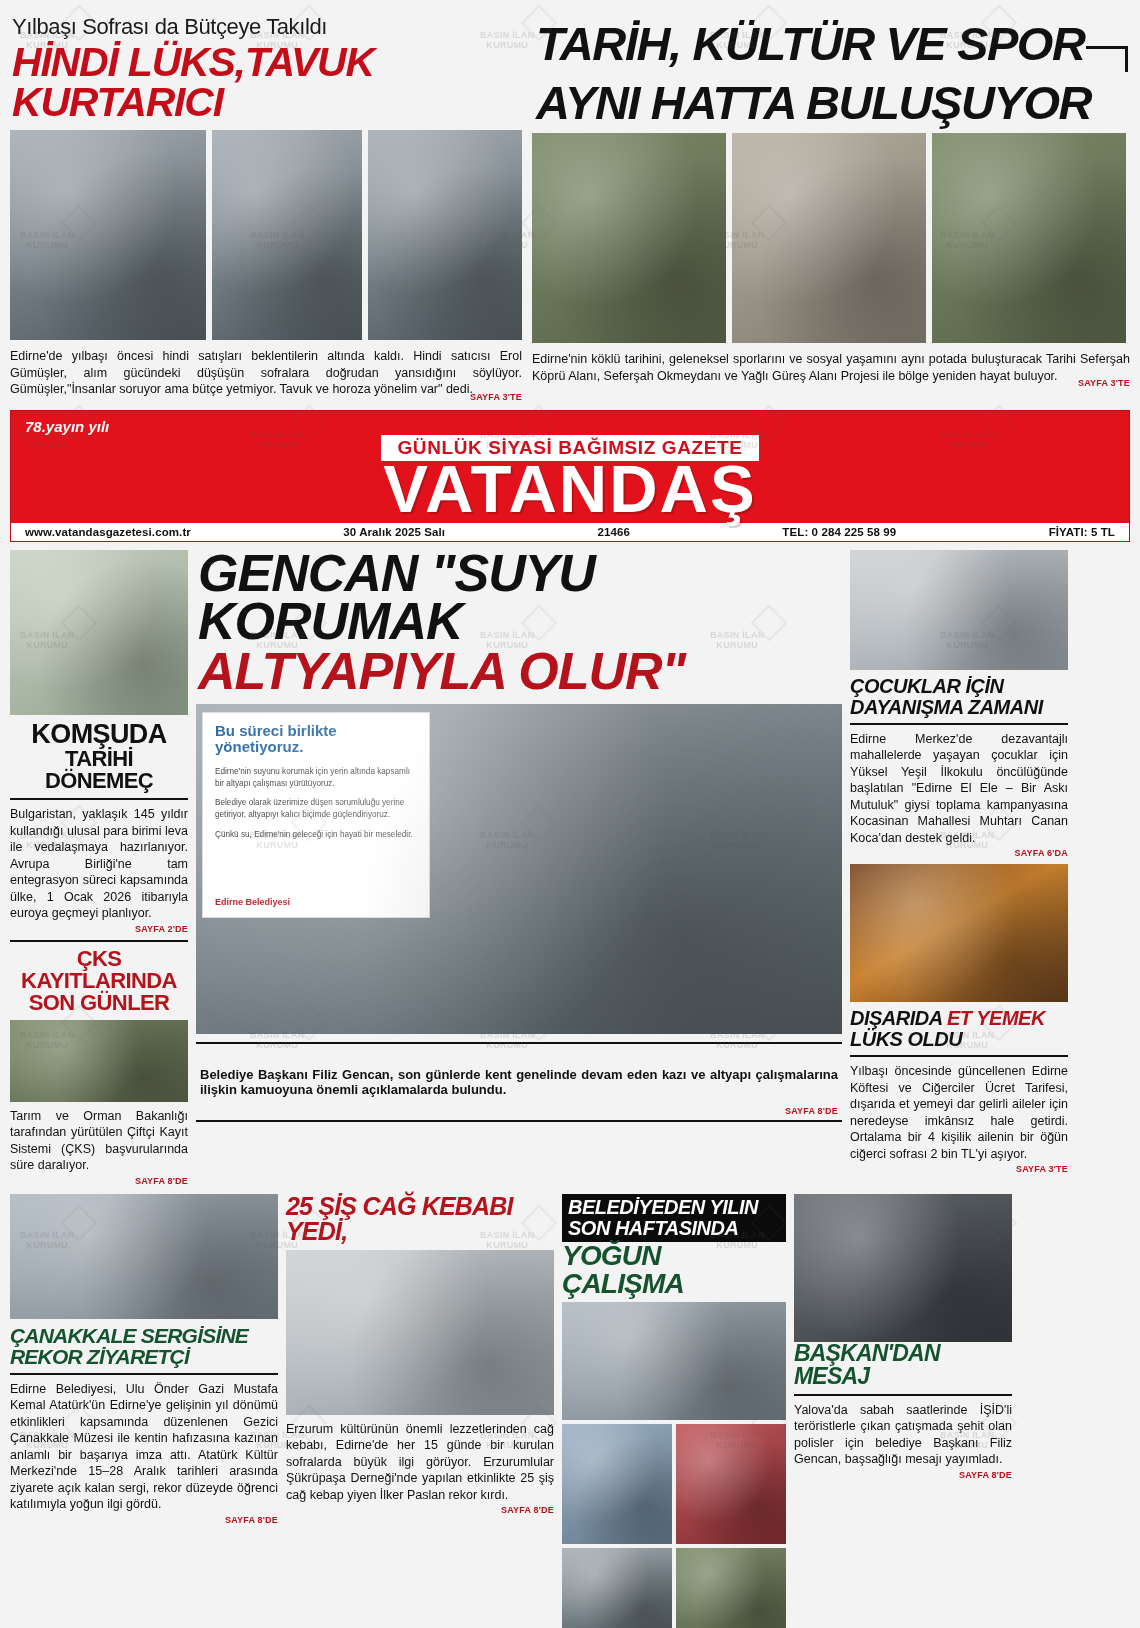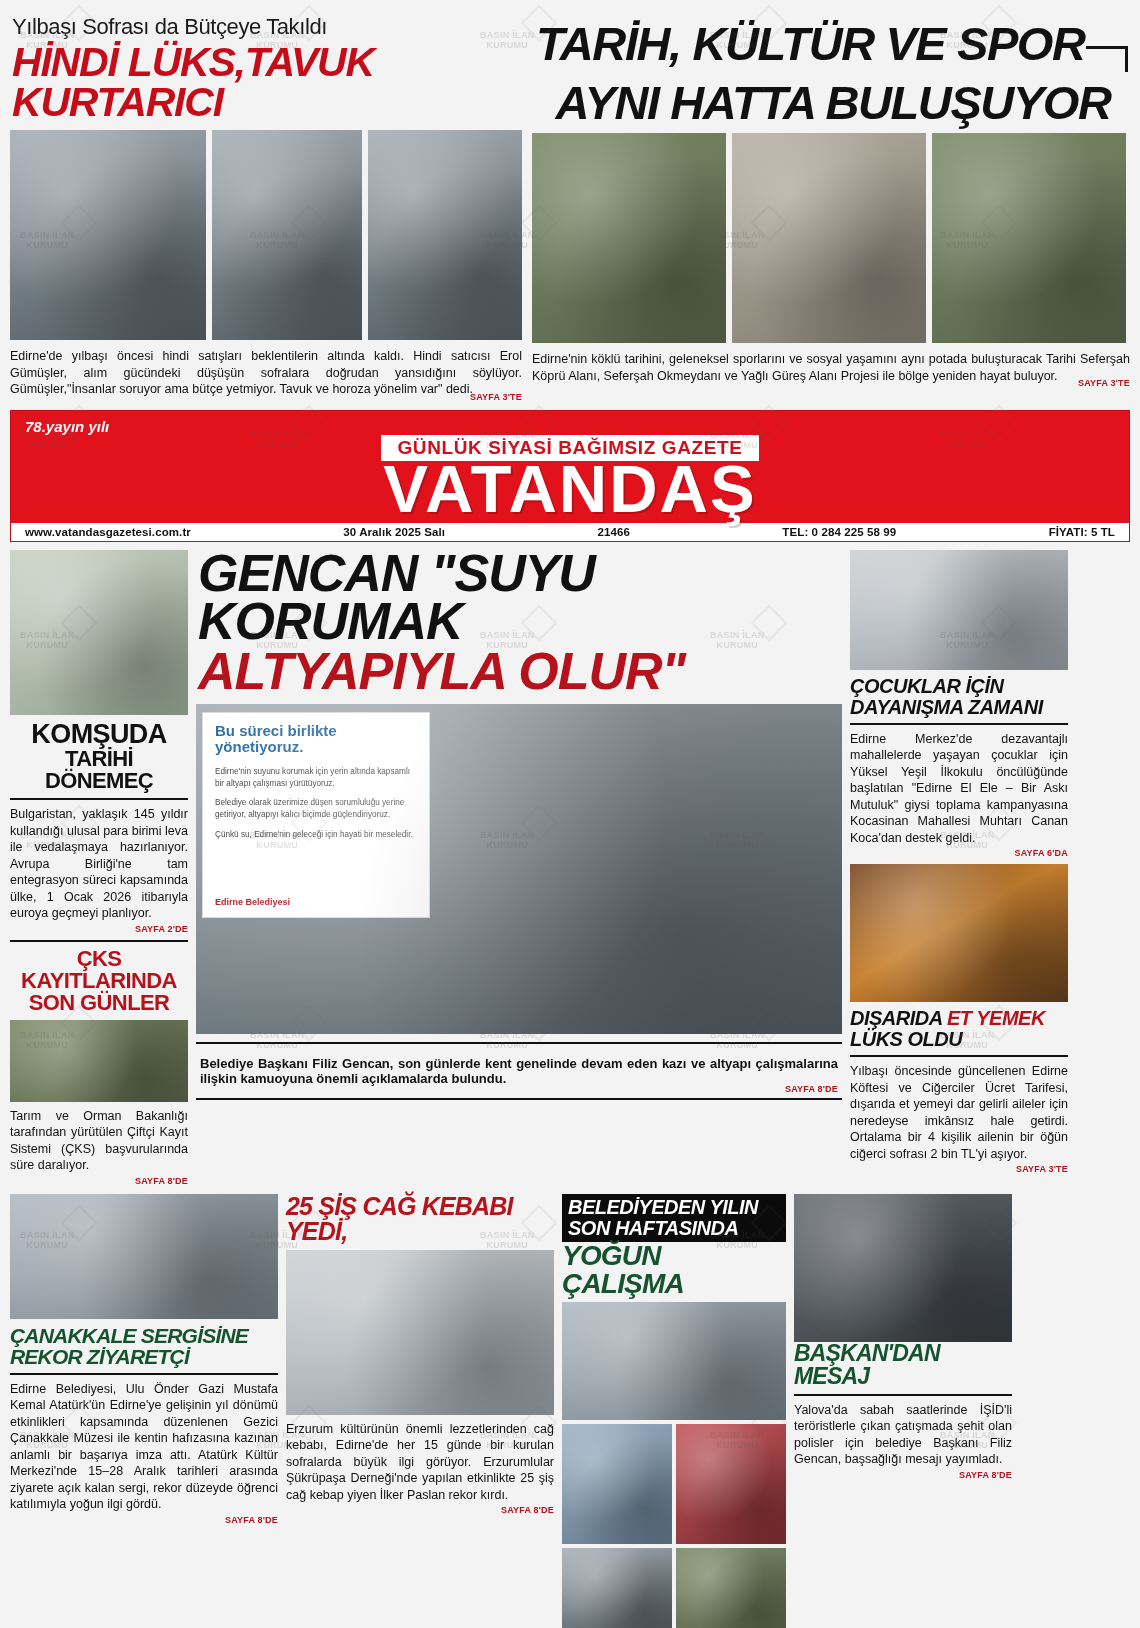--- a/index.html
+++ b/index.html
@@ -48,21 +48,21 @@
 
   .kicker { font-size:22px; color:#1b1b1b; letter-spacing:-.4px; margin:6px 0 0 2px; }
   .headRed {
     color:#c40d19; font-weight:800; font-style:italic; letter-spacing:-1.2px;
     font-size:41px; line-height:.98; margin:2px 0 8px 2px;
   }
   .topR .hugeBlack {
     font-weight:800; font-style:italic; color:#111;
     font-size:47px; line-height:.95; letter-spacing:-1.4px; margin:14px 0 0 4px;
   }
-  .topR .hugeBlack.l2 { margin-bottom:8px;text-align:center; }
+  .topR .hugeBlack.l2 { margin-bottom:8px; }
   .corner { position:absolute; right:2px; top:38px; width:42px; height:26px;
             border-top:3px solid #111; border-right:3px solid #111; }
 
   .imgrow { display:flex; gap:6px; }
   .imgrow .photo { height:210px; }
 
   .capline { margin-top:8px; position:relative; padding-bottom:2px; }
   .capline .src { position:absolute; right:0; bottom:-2px; }
 
   
@@ -115,21 +115,21 @@
 
   .bigHeadBlack { font-size:52px; line-height:.92; margin:0 0 2px 2px; }
   .bigHeadRed { font-size:52px; line-height:.92; margin:0 0 8px 2px; }
 
   .leftTitle { text-align:center; font-weight:800; color:#111; font-size:27px; line-height:1; letter-spacing:-.6px; }
   .leftTitle.red { color:#b6121b; font-size:22px; }
   .rule { border-top:2px solid #111; margin:6px 0; }
 
   .cStrip {
     margin-top:8px; border-top:2px solid #111; border-bottom:2px solid #111;
-    padding:12px 4px; font-weight:700; font-size:13px; text-align:justify; position:relative;
+    padding:23px 4px; font-weight:700; font-size:13px; text-align:justify; position:relative;
   }
   .cStrip .src { position:absolute; right:4px; bottom:4px; }
 
   .rTitleB { font-weight:800; font-style:italic; font-size:20px; line-height:1.02; color:#111; letter-spacing:-.5px; }
   .rTitleR { color:#b6121b; }
 
   
   .bottom { display:flex; gap:8px; padding:8px 10px 10px 10px; }
   .b1 { width:268px; } .b2 { width:268px; } .b3 { width:224px; } .b4 { width:218px; }
   .bTitleRed { font-weight:800; font-style:italic; color:#b6121b; font-size:25px; line-height:1; letter-spacing:-.8px; }

